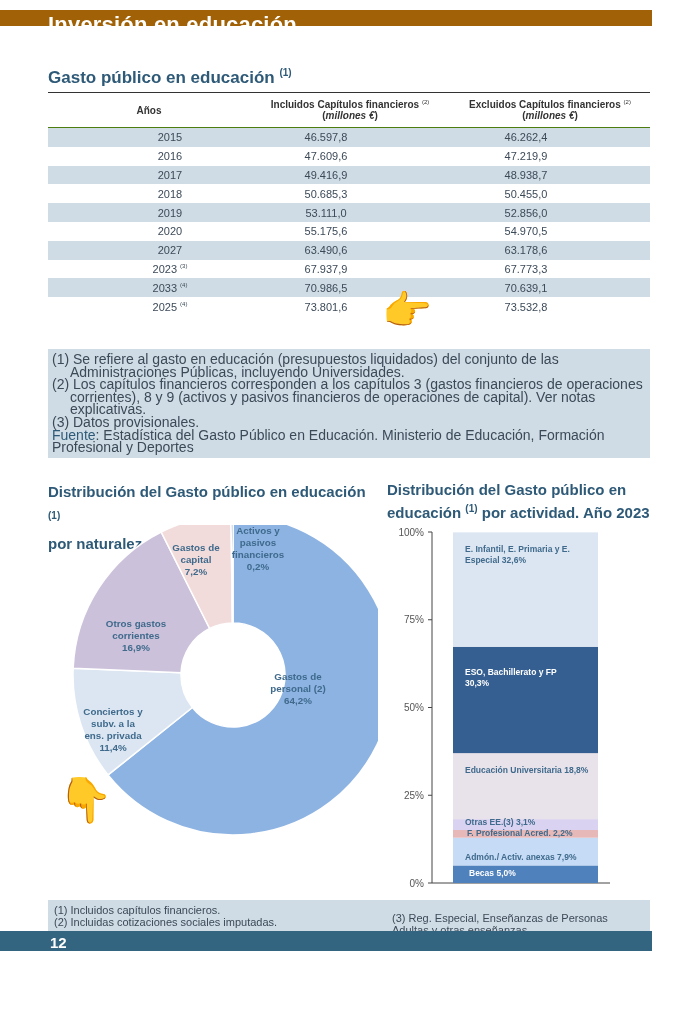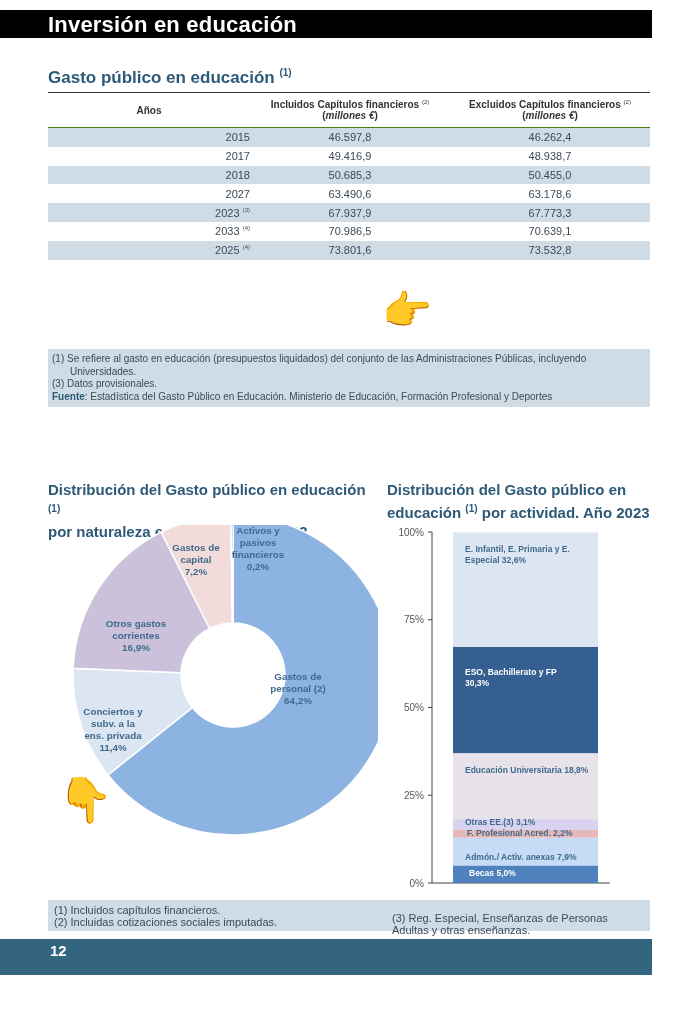--- a/index.html
+++ b/index.html
@@ -1,46 +1,46 @@
 <!DOCTYPE html>
 <html><head>
 <meta charset="utf-8">
 <style>
   html, body { margin:0; padding:0; background:#ffffff; }
   body { width:693px; height:1024px; position:relative; overflow:hidden; font-family:"Liberation Sans", sans-serif; color:#3a4a5a; }
-  .header-band { position:absolute; left:0; top:10px; width:652px; height:28px; background:#000000; }
+  .header-band { position:absolute; left:0; top:10px; width:652px; height:16px; background:#a16207; }
   .header-band .title { position:absolute; left:48px; top:2px; color:#fff; font-size:22px; font-weight:bold; letter-spacing:0.2px; }
   .sec-title { position:absolute; left:48px; top:67px; font-size:17px; font-weight:bold; color:#2e5a78; }
   .sec-title sup { font-size:10px; }
   .tbl { position:absolute; left:48px; top:92px; width:602px; }
   .tbl .toprule { height:1px; background:#333; }
   .tbl .head { display:flex; height:34px; align-items:center; font-size:10px; font-weight:bold; color:#333; text-align:center; border-bottom:1px solid #4d7c0f; }
   .tbl .c1 { width:202px; text-align:center; }
   .tbl .c2 { width:200px; text-align:center; }
   .tbl .c3 { width:200px; text-align:center; }
   .tbl .head sup { font-size:6px; font-weight:normal; }
   .tbl .row { display:flex; height:18.8px; align-items:center; font-size:11px; color:#3c4a58; }
   .tbl .row:nth-child(odd) { background:#cfdce5; }
-  .tbl .row .c1 { text-align:right; padding-left:90px; width:112px; }
+  .tbl .row .c1 { text-align:center; padding-left:66px; width:112px; }
   .tbl .row sup { font-size:6px; }
-  .notes { position:absolute; left:48px; top:349px; width:594px; padding:4px 4px 4px 4px; background:#cfdce5; font-size:10px; line-height:12.6px; color:#3c4a58; }
+  .notes { position:absolute; left:48px; top:349px; width:594px; padding:4px 4px 4px 4px; background:#cfdce5; font-size:14px; line-height:12.6px; color:#3c4a58; }
   .notes .n { padding-left:18px; text-indent:-18px; }
-  .notes .src-label { font-weight:bold; color:#2e5a78; }
-  .pie-title { position:absolute; left:48px; top:480px; width:320px; font-size:15px; font-weight:bold; color:#2e5a78; line-height:19px; }
+  .notes .src-label { font-weight:normal; color:#2e5a78; }
+  .pie-title { position:absolute; left:48px; top:480px; width:320px; font-size:15px; font-weight:bold; color:#2e5a78; line-height:24px; }
   .bar-title { position:absolute; left:387px; top:480px; width:270px; font-size:15px; font-weight:bold; color:#2e5a78; line-height:19px; }
   .pie-title sup, .bar-title sup { font-size:10px; }
   .pie-svg { position:absolute; left:48px; top:525px; }
   .bar-svg { position:absolute; left:380px; top:520px; }
   .lab { font-family:"Liberation Sans", sans-serif; font-weight:bold; font-size:9.8px; fill:#3f6a8c; }
   .ax { font-family:"Liberation Sans", sans-serif; font-size:10px; fill:#555; }
   .blab { font-family:"Liberation Sans", sans-serif; font-weight:bold; font-size:8.5px; }
   .fn-box { position:absolute; left:48px; top:900px; width:602px; height:31px; background:#cfdce5; font-size:11px; color:#3c4a58; line-height:12px; }
   .fn-box .l { position:absolute; left:6px; top:4px; }
   .fn-box .r { position:absolute; left:344px; top:12px; }
-  .footer-band { position:absolute; left:0; top:931px; width:652px; height:36px; background:#346580;margin-top:8px; }
+  .footer-band { position:absolute; left:0; top:931px; width:652px; height:20px; background:#346580; }
   .footer-band .pg { position:absolute; left:50px; top:3px; color:#fff; font-weight:bold; font-size:15px; }
   .hand { position:absolute; font-size:40px; line-height:40px; }
 </style>
 </head>
 <body>
 
 <div class="header-band">
   <div class="title">Inversión en educación</div>
 </div>
 
@@ -61,28 +61,43 @@
       (<i>millones €</i>)
     </div>
   </div>
   <div id="tbody">
       <div class="row">
         <div class="c1"><span>2015</span> <sup></sup></div>
         <div class="c2">46.597,8</div>
         <div class="c3">46.262,4</div>
       </div>
       <div class="row">
+        <div class="c1"><span>2016</span> <sup></sup></div>
+        <div class="c2">47.609,6</div>
+        <div class="c3">47.219,9</div>
+      </div>
+      <div class="row">
         <div class="c1"><span>2017</span> <sup></sup></div>
         <div class="c2">49.416,9</div>
         <div class="c3">48.938,7</div>
       </div>
       <div class="row">
         <div class="c1"><span>2018</span> <sup></sup></div>
         <div class="c2">50.685,3</div>
         <div class="c3">50.455,0</div>
+      </div>
+      <div class="row">
+        <div class="c1"><span>2019</span> <sup></sup></div>
+        <div class="c2">53.111,0</div>
+        <div class="c3">52.856,0</div>
+      </div>
+      <div class="row">
+        <div class="c1"><span>2020</span> <sup></sup></div>
+        <div class="c2">55.175,6</div>
+        <div class="c3">54.970,5</div>
       </div>
       <div class="row">
         <div class="c1"><span>2027</span> <sup></sup></div>
         <div class="c2">63.490,6</div>
         <div class="c3">63.178,6</div>
       </div>
       <div class="row">
         <div class="c1"><span>2023</span> <sup>(3)</sup></div>
         <div class="c2">67.937,9</div>
         <div class="c3">67.773,3</div>
@@ -97,20 +112,21 @@
         <div class="c2">73.801,6</div>
         <div class="c3">73.532,8</div>
       </div>
     </div>
 </div>
 
 <div class="hand" style="left:382px; top:290px;">👉</div>
 
 <div class="notes">
   <div class="n">(1) Se refiere al gasto en educación (presupuestos liquidados) del conjunto de las Administraciones Públicas, incluyendo Universidades.</div>
+  <div class="n">(2) Los capítulos financieros corresponden a los capítulos 3 (gastos financieros de operaciones corrientes), 8 y 9 (activos y pasivos financieros de operaciones de capital). Ver notas explicativas.</div>
   <div class="n">(3) Datos provisionales.</div>
   <div><span class="src-label">Fuente</span><span>: Estadística del Gasto Público en Educación. Ministerio de Educación, Formación Profesional y Deportes</span></div>
 </div>
 
 <div class="pie-title">
   <span>Distribución del Gasto público en educación</span> <sup>(1)</sup><br>
   <span>por naturaleza económica. Año 2023</span>
 </div>
 
 <div class="bar-title">

